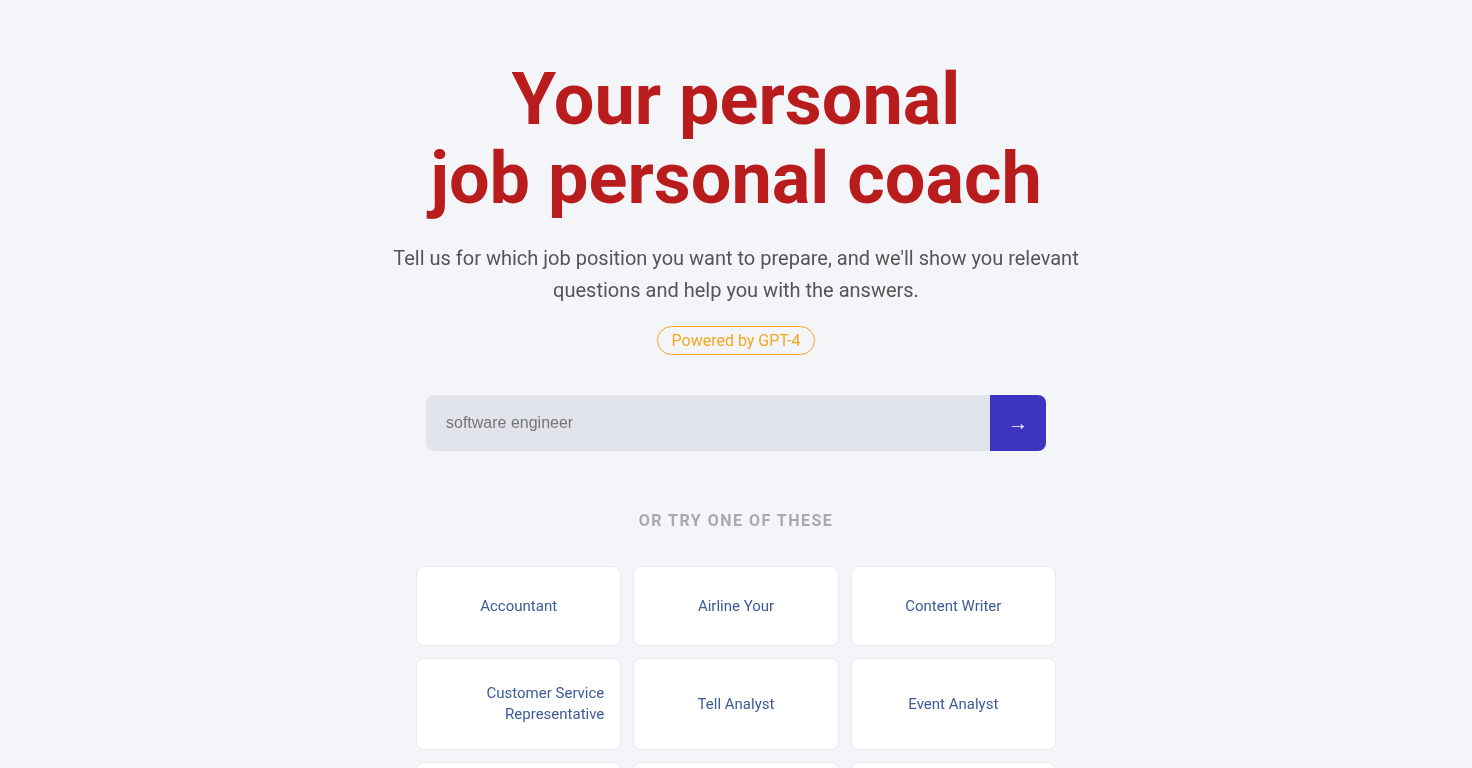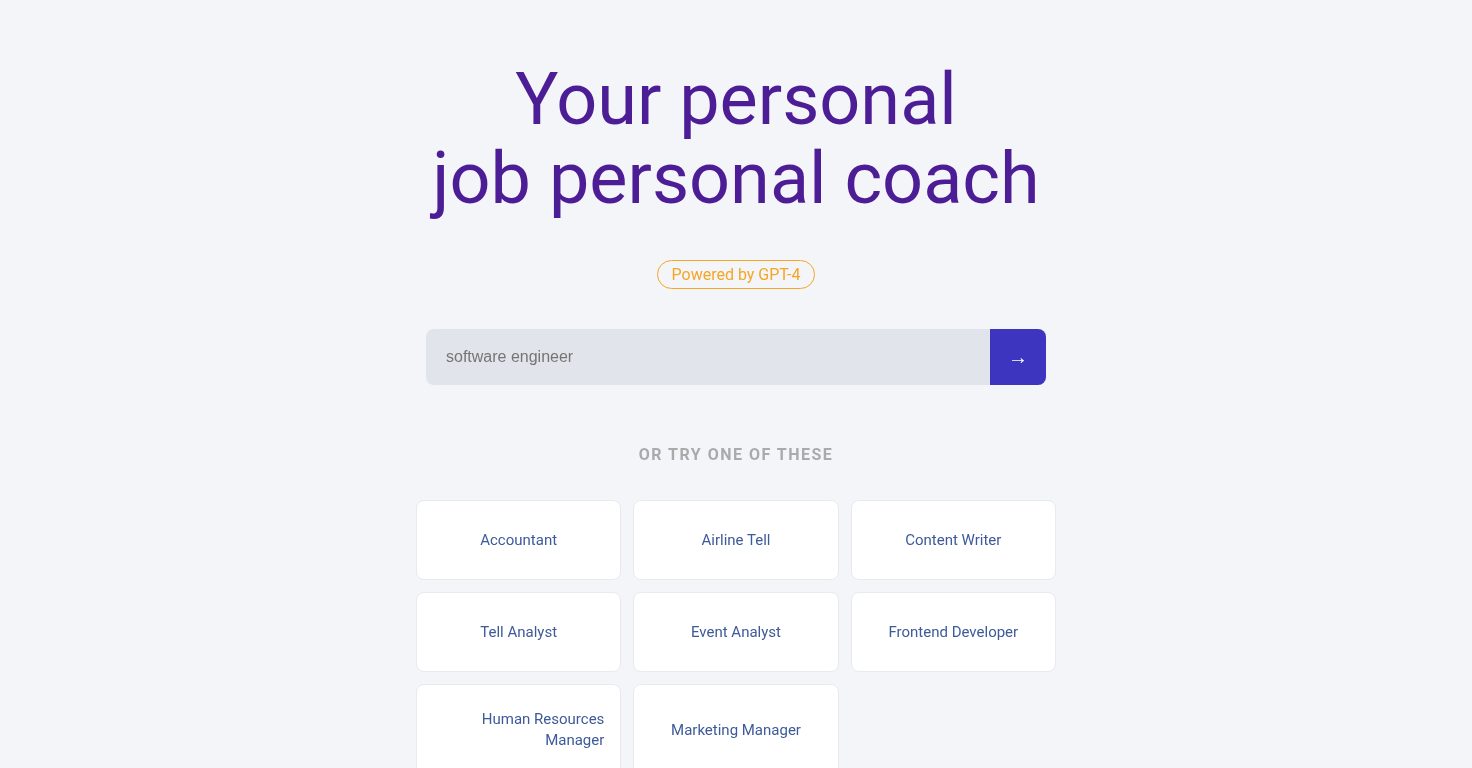--- a/index.html
+++ b/index.html
@@ -23,24 +23,24 @@
     }
 
     .hero-section {
       text-align: center;
       max-width: 700px;
       margin-bottom: 40px;
     }
 
     .hero-title {
       font-size: 72px;
-      font-weight: 400;
-      color: #4c1d95;
+      font-weight: 700;
+      color: #b91c1c;
       line-height: 1.1;
-      margin-bottom: 42px;
+      margin-bottom: 24px;
     }
 
     .hero-subtitle {
       font-size: 20px;
       color: #555;
       line-height: 1.6;
       margin-bottom: 20px;
     }
 
     .powered-badge {
@@ -132,38 +132,40 @@
   </style>
 </head>
 <body>
 
 <div class="page-container">
   <div class="hero-section">
     <h1 class="hero-title">
       <span>Your personal</span><br>
       <span>job personal coach</span>
     </h1>
+    <p class="hero-subtitle">Tell us for which job position you want to prepare, and we'll show you relevant questions and help you with the answers.</p>
     <span class="powered-badge">Powered by GPT-4</span>
   </div>
 
   <div class="search-section">
     <div class="search-container">
       <input class="search-input" type="text" placeholder="software engineer" style="">
       <button class="search-button">
         <span class="arrow-icon">→</span>
       </button>
     </div>
   </div>
 
   <div class="suggestions-section">
     <div class="suggestions-label">OR TRY ONE OF THESE</div>
     <div class="suggestions-grid" id="suggestions-grid">
     <div class="suggestion-card">Accountant</div>
-        <div class="suggestion-card">Airline Tell</div>
+        <div class="suggestion-card">Airline Your</div>
         <div class="suggestion-card">Content Writer</div>
+        <div class="suggestion-card">Customer Service Representative</div>
         <div class="suggestion-card">Tell Analyst</div>
         <div class="suggestion-card">Event Analyst</div>
         <div class="suggestion-card">Frontend Developer</div>
         <div class="suggestion-card">Human Resources Manager</div>
         <div class="suggestion-card">Marketing Manager</div>
       </div>
   </div>
 </div>
 
 </body></html>

